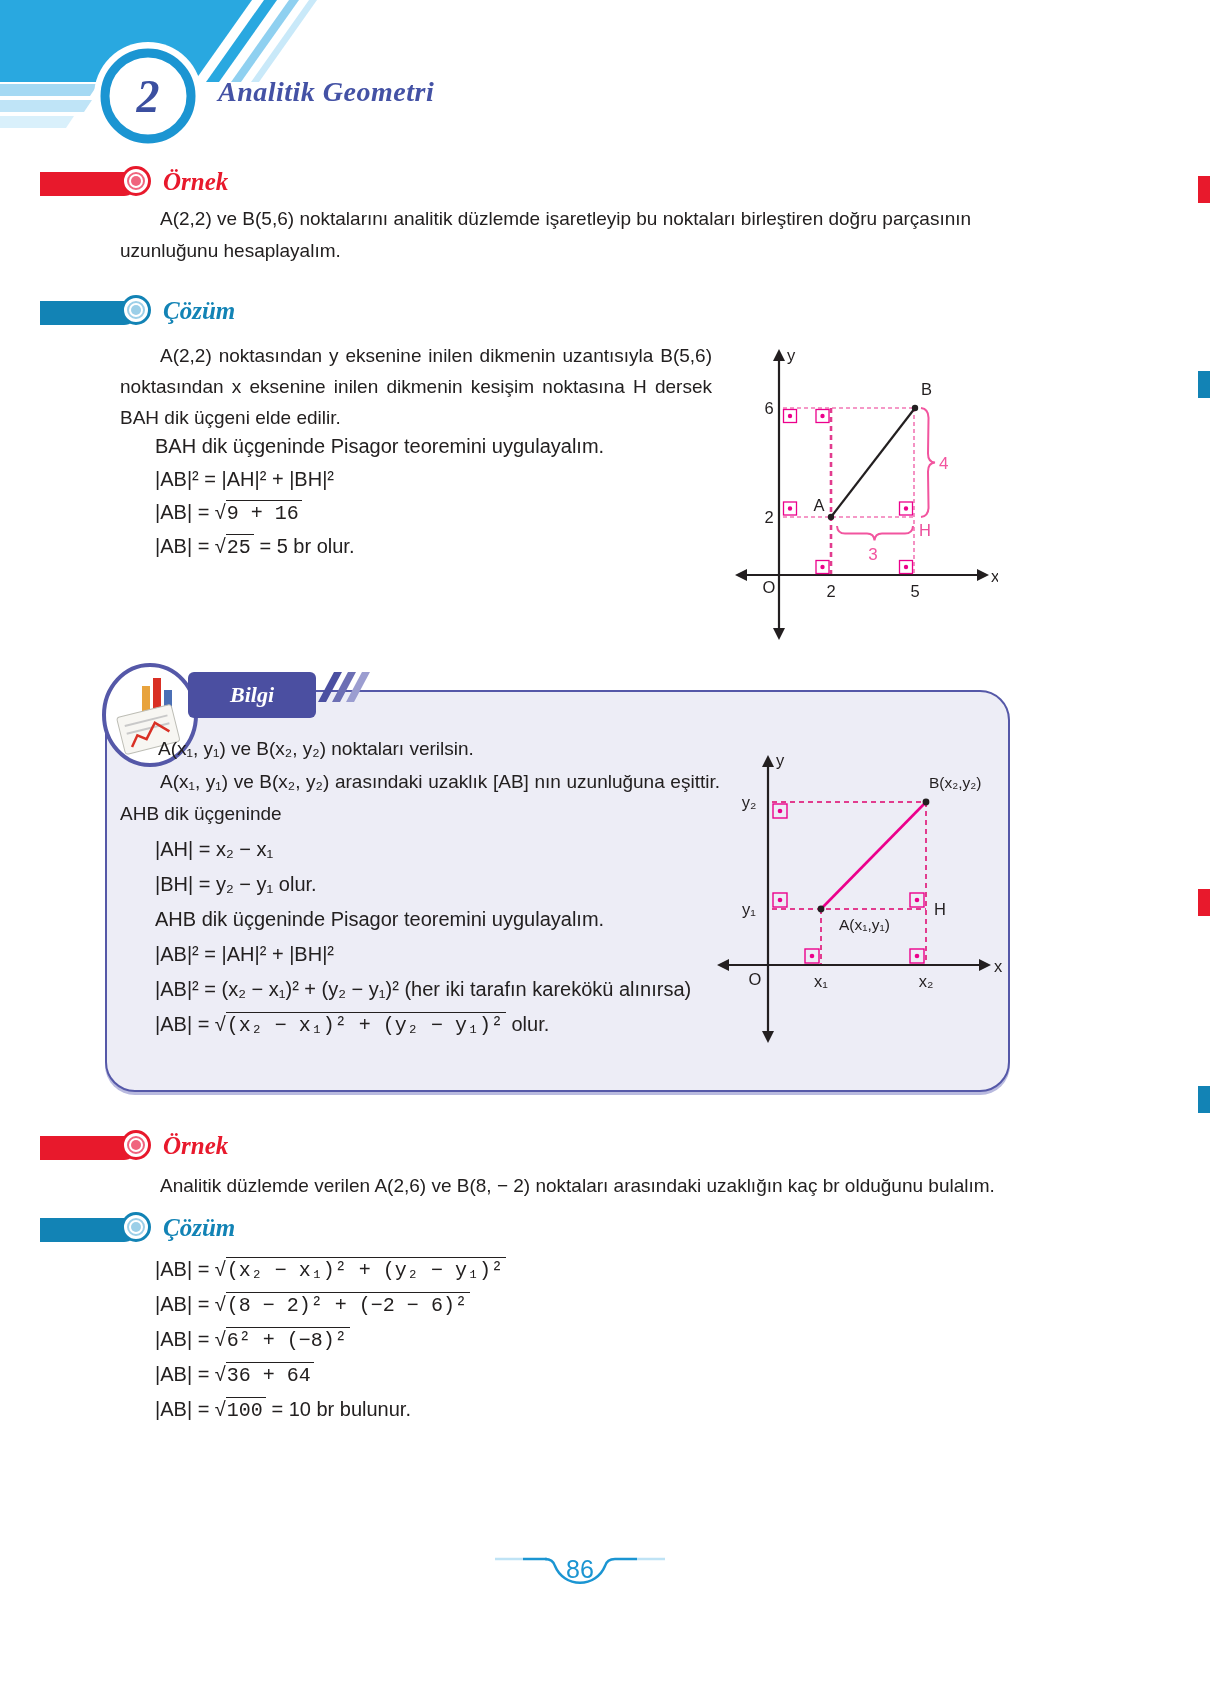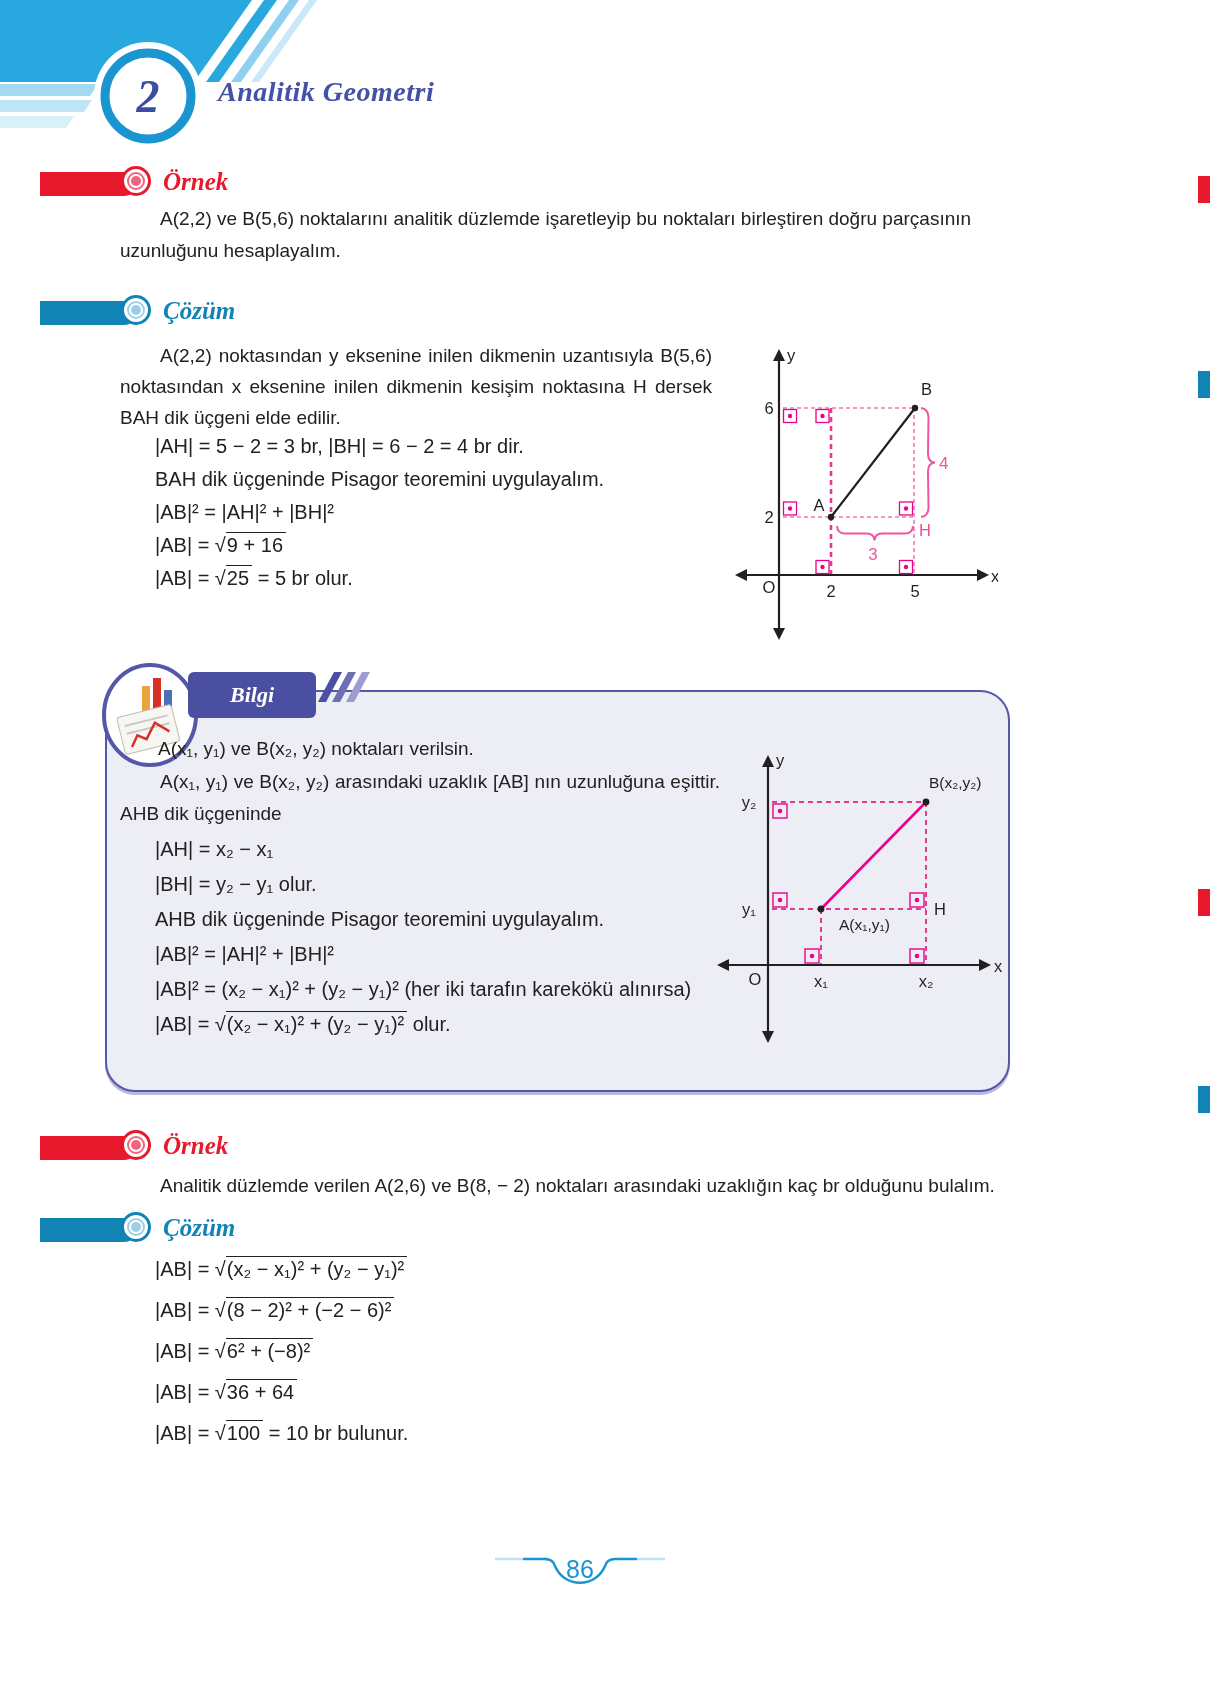--- a/index.html
+++ b/index.html
@@ -24,21 +24,21 @@
   .rings.red .r3{background:#F0647E;}
   .rings.blue .r3{background:#9CCFE8;}
   .banner-label{margin-left:12px;font:bold italic 25px "Liberation Serif","DejaVu Serif",serif;}
   .banner-label.red{color:#E8192C;}
   .banner-label.blue{color:#1283B5;}
   
   .para{font-size:19px;line-height:32px;color:#232020;}
   .indent{text-indent:40px;}
   .just{text-align:justify;}
   .formula{font-size:20px;color:#232020;white-space:nowrap;}
-  .rad{border-top:1.6px solid #232020;padding:1px 3px 0 1px;}
+  .rad{border-top:1.6px solid #232020;padding:1px 3px 0 1px;font-family:Liberation Mono, monospace;}
   .stack{display:flex;flex-direction:column;}
   
   .bilgi-box{position:absolute;left:105px;top:690px;width:905px;height:402px;background:#EDEDF6;
              border:2.5px solid #5558A8;border-radius:30px;box-sizing:border-box;box-shadow:0 3px 0 #B9BADF;}
   .bilgi-banner{position:absolute;left:188px;top:672px;width:128px;height:46px;background:#4B4FA1;border-radius:6px;
                 display:flex;align-items:center;justify-content:center;}
   .bilgi-banner span{font:bold italic 22px "Liberation Serif","DejaVu Serif",serif;color:#fff;}
   .stripe{position:absolute;top:672px;width:8px;height:30px;transform:skewX(-28deg);}
   
   .tab{position:absolute;right:0;width:12px;height:27px;}
@@ -87,21 +87,20 @@
         <div class="r2">
           <div class="r3"></div>
         </div>
       </div>
     <div class="banner-label blue">Çözüm</div>
   </div>
 
   <div class="abs para indent just" style="left:120px;top:340px;width:592px;line-height:31px">A(2,2) noktasından y eksenine inilen dikmenin uzantısıyla B(5,6) noktasından x eksenine inilen dikmenin kesişim noktasına H dersek BAH dik üçgeni elde edilir.</div>
 
   <div class="abs stack" style="left:155px;top:435px;gap:10px">
-    <div class="formula">|AH| = 5 − 2 = 3 br, |BH| = 6 − 2 = 4 br dir.</div>
     <div class="formula">BAH dik üçgeninde Pisagor teoremini uygulayalım.</div>
     <div class="formula">|AB|² = |AH|² + |BH|²</div>
     <div class="formula"><span>|AB| = √</span><span class="rad">9 + 16</span><span></span></div>
     <div class="formula"><span>|AB| = √</span><span class="rad">25</span><span> = 5 br olur.</span></div>
   </div>
 
   <svg class="abs" style="left:733px;top:345px" width="265" height="300" viewBox="0 0 265 300">
     <g stroke="#F277B5" stroke-width="1.6" stroke-dasharray="4,3">
       <line x1="50" y1="63" x2="181" y2="63"></line>
       <line x1="50" y1="172" x2="181" y2="172"></line>
@@ -244,21 +243,21 @@
   <div class="banner" style="left:40px;top:1212px">
     <div class="bar blue"></div>
     <div class="rings blue">
         <div class="r2">
           <div class="r3"></div>
         </div>
       </div>
     <div class="banner-label blue">Çözüm</div>
   </div>
 
-  <div class="abs stack" style="left:155px;top:1258px;gap:18px">
+  <div class="abs stack" style="left:155px;top:1258px;gap:11px">
     <div class="formula"><span>|AB| = √</span><span class="rad">(x₂ − x₁)² + (y₂ − y₁)²</span><span></span></div>
     <div class="formula"><span>|AB| = √</span><span class="rad">(8 − 2)² + (−2 − 6)²</span><span></span></div>
     <div class="formula"><span>|AB| = √</span><span class="rad">6² + (−8)²</span><span></span></div>
     <div class="formula"><span>|AB| = √</span><span class="rad">36 + 64</span><span></span></div>
     <div class="formula"><span>|AB| = √</span><span class="rad">100</span><span> = 10 br bulunur.</span></div>
   </div>
 
   <svg class="abs" style="left:495px;top:1550px" width="170" height="50" viewBox="0 0 170 50">
     <line x1="0" y1="9" x2="28" y2="9" stroke="#BFE3F5" stroke-width="2.5"></line>
     <line x1="28" y1="9" x2="52" y2="9" stroke="#1B95D2" stroke-width="2.5"></line>

